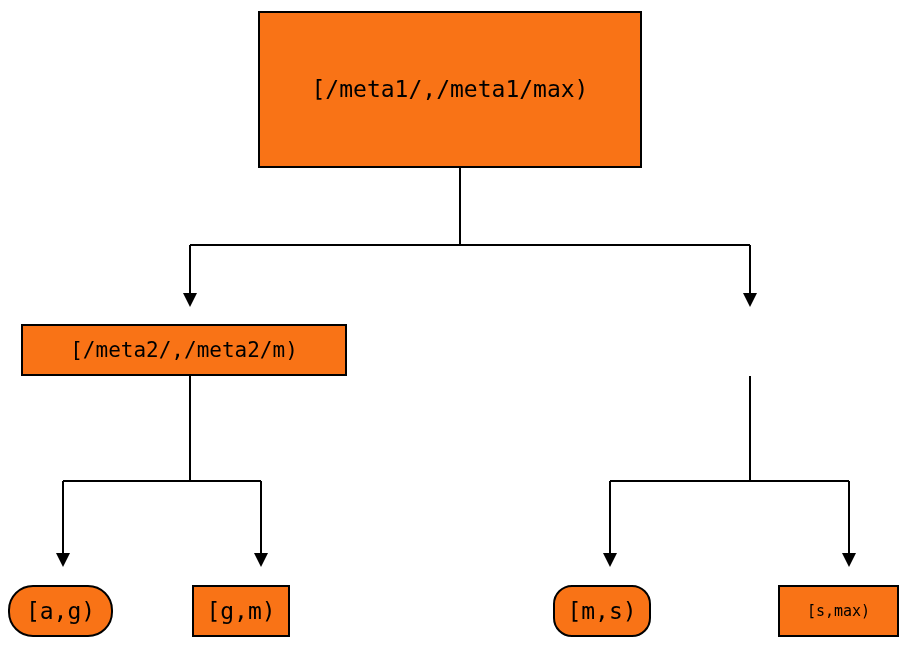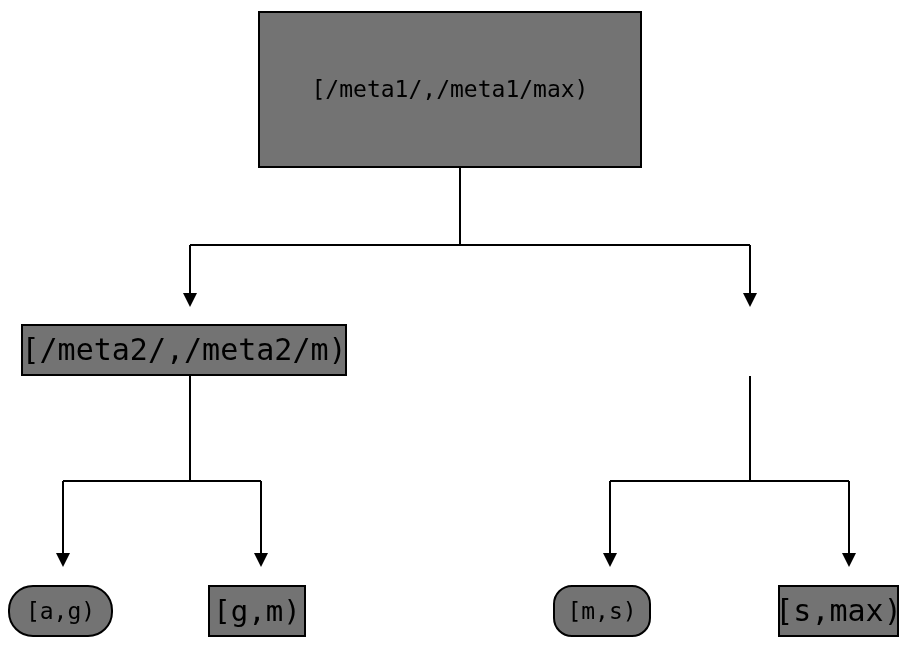--- a/index.html
+++ b/index.html
@@ -22,21 +22,21 @@
     position: absolute;
     left: 0;
     top: 0;
     width: 912px;
     height: 652px;
   }
   .node-box {
     position: absolute;
     box-sizing: border-box;
     border: 2.5px solid #000000;
-    background: #737373;
+    background: #f97316;
     display: flex;
     align-items: center;
     justify-content: center;
     color: #000000;
     font-family: "DejaVu Sans Mono", "Liberation Mono", monospace;
     white-space: pre;
     letter-spacing: 0px;
   }
   .node-label {
     display: block;
@@ -50,59 +50,59 @@
     width: 384px;
     height: 157px;
     font-size: 23px;
   }
   
   #node-left-mid {
     left: 21px;
     top: 324px;
     width: 326px;
     height: 52px;
-    font-size: 30px;
+    font-size: 21px;
   }
   #node-right-mid {
     left: 580px;
     top: 324px;
     width: 326px;
     height: 52px;
     font-size: 23px;
   }
   
   #node-leaf-ag {
     left: 8px;
     top: 585px;
     width: 105px;
     height: 52px;
     font-size: 23px;
     border-radius: 25px;
   }
   #node-leaf-gm {
-    left: 208px;
+    left: 192px;
     top: 585px;
     width: 98px;
     height: 52px;
-    font-size: 29px;
+    font-size: 23px;
   }
   #node-leaf-ms {
     left: 553px;
     top: 585px;
     width: 98px;
     height: 52px;
     font-size: 23px;
     border-radius: 19px;
   }
   #node-leaf-smax {
     left: 778px;
     top: 585px;
     width: 121px;
     height: 52px;
-    font-size: 30px;
+    font-size: 15px;
   }
   .edge-line {
     stroke: #000000;
     stroke-width: 2.6;
     fill: none;
     shape-rendering: crispEdges;
   }
   .arrow-head {
     fill: #000000;
     stroke: none;

